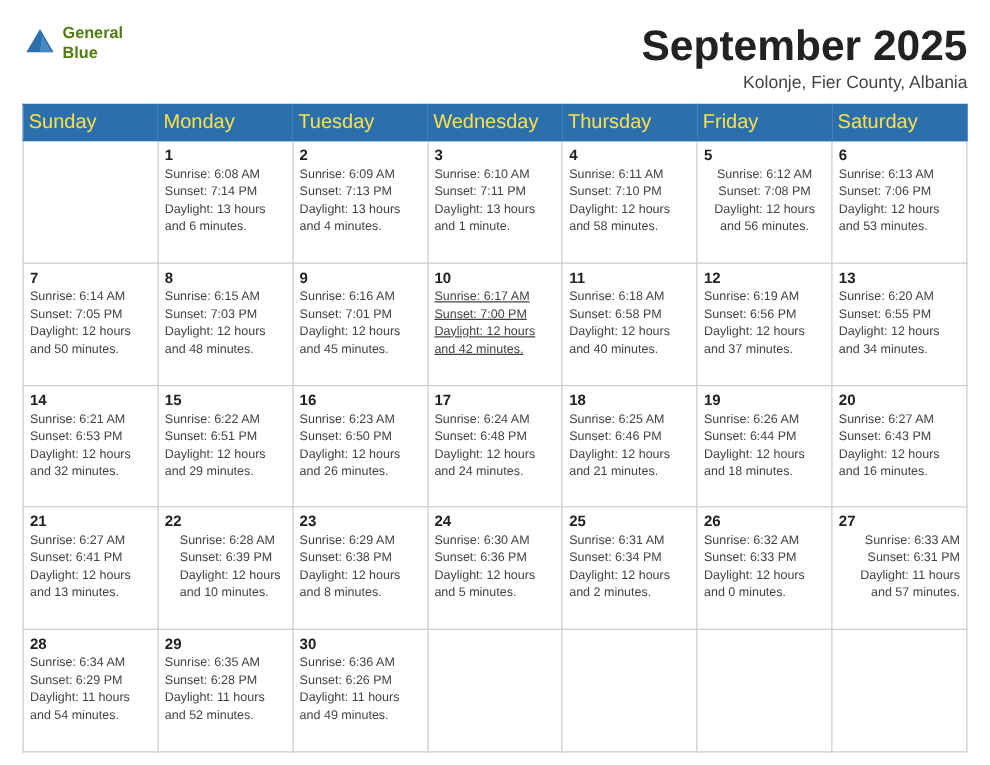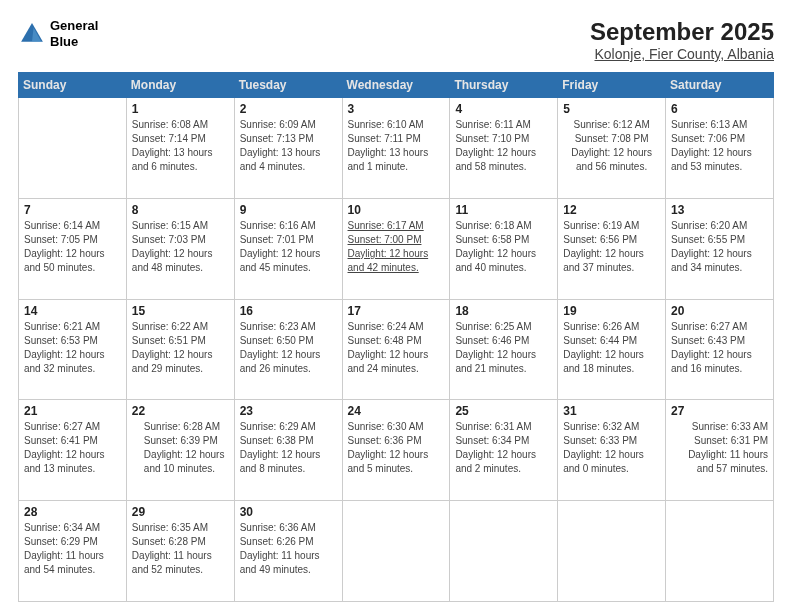--- a/index.html
+++ b/index.html
@@ -24,55 +24,54 @@
       margin-bottom: 10px;
     }
     .logo {
       display: flex;
       align-items: center;
       gap: 4px;
     }
     .logo-text {
       font-size: 13px;
       font-weight: bold;
-      color: #000000;
+      color: #4d7c0f;
       line-height: 1.2;
     }
     .logo-text span {
       display: block;
     }
     .logo-icon {
       width: 28px;
       height: 28px;
     }
     .title-block {
       text-align: right;
     }
     .calendar-title {
-      font-size: 24px;
+      font-size: 34px;
       font-weight: bold;
       color: #222;
     }
     .calendar-subtitle {
       font-size: 14px;
       color: #444;
-      text-decoration: underline;
     }
     .calendar {
       flex: 1;
       border: 1px solid #ccc;
       border-collapse: collapse;
       width: 100%;
       table-layout: fixed;
     }
     .calendar th {
       background-color: #2c6fad;
-      color: #e5e5e5;
-      font-size: 12px;
-      font-weight: bold;
+      color: #fde047;
+      font-size: 16px;
+      font-weight: normal;
       padding: 5px 4px;
       text-align: left;
       border: 1px solid #2c6fad;
     }
     .calendar td {
       border: 1px solid #ccc;
       vertical-align: top;
       padding: 4px 5px;
       font-size: 9.5px;
       color: #333;
@@ -304,21 +303,21 @@
 and 5 minutes.</div>
           </td>
           <td>
             <span class="day-num">25</span>
             <div class="day-info" style="white-space: pre-line;">Sunrise: 6:31 AM
 Sunset: 6:34 PM
 Daylight: 12 hours
 and 2 minutes.</div>
           </td>
           <td>
-            <span class="day-num">31</span>
+            <span class="day-num">26</span>
             <div class="day-info" style="white-space: pre-line;">Sunrise: 6:32 AM
 Sunset: 6:33 PM
 Daylight: 12 hours
 and 0 minutes.</div>
           </td>
           <td>
             <span class="day-num">27</span>
             <div class="day-info" style="white-space: pre-line; text-align: right;">Sunrise: 6:33 AM
 Sunset: 6:31 PM
 Daylight: 11 hours

